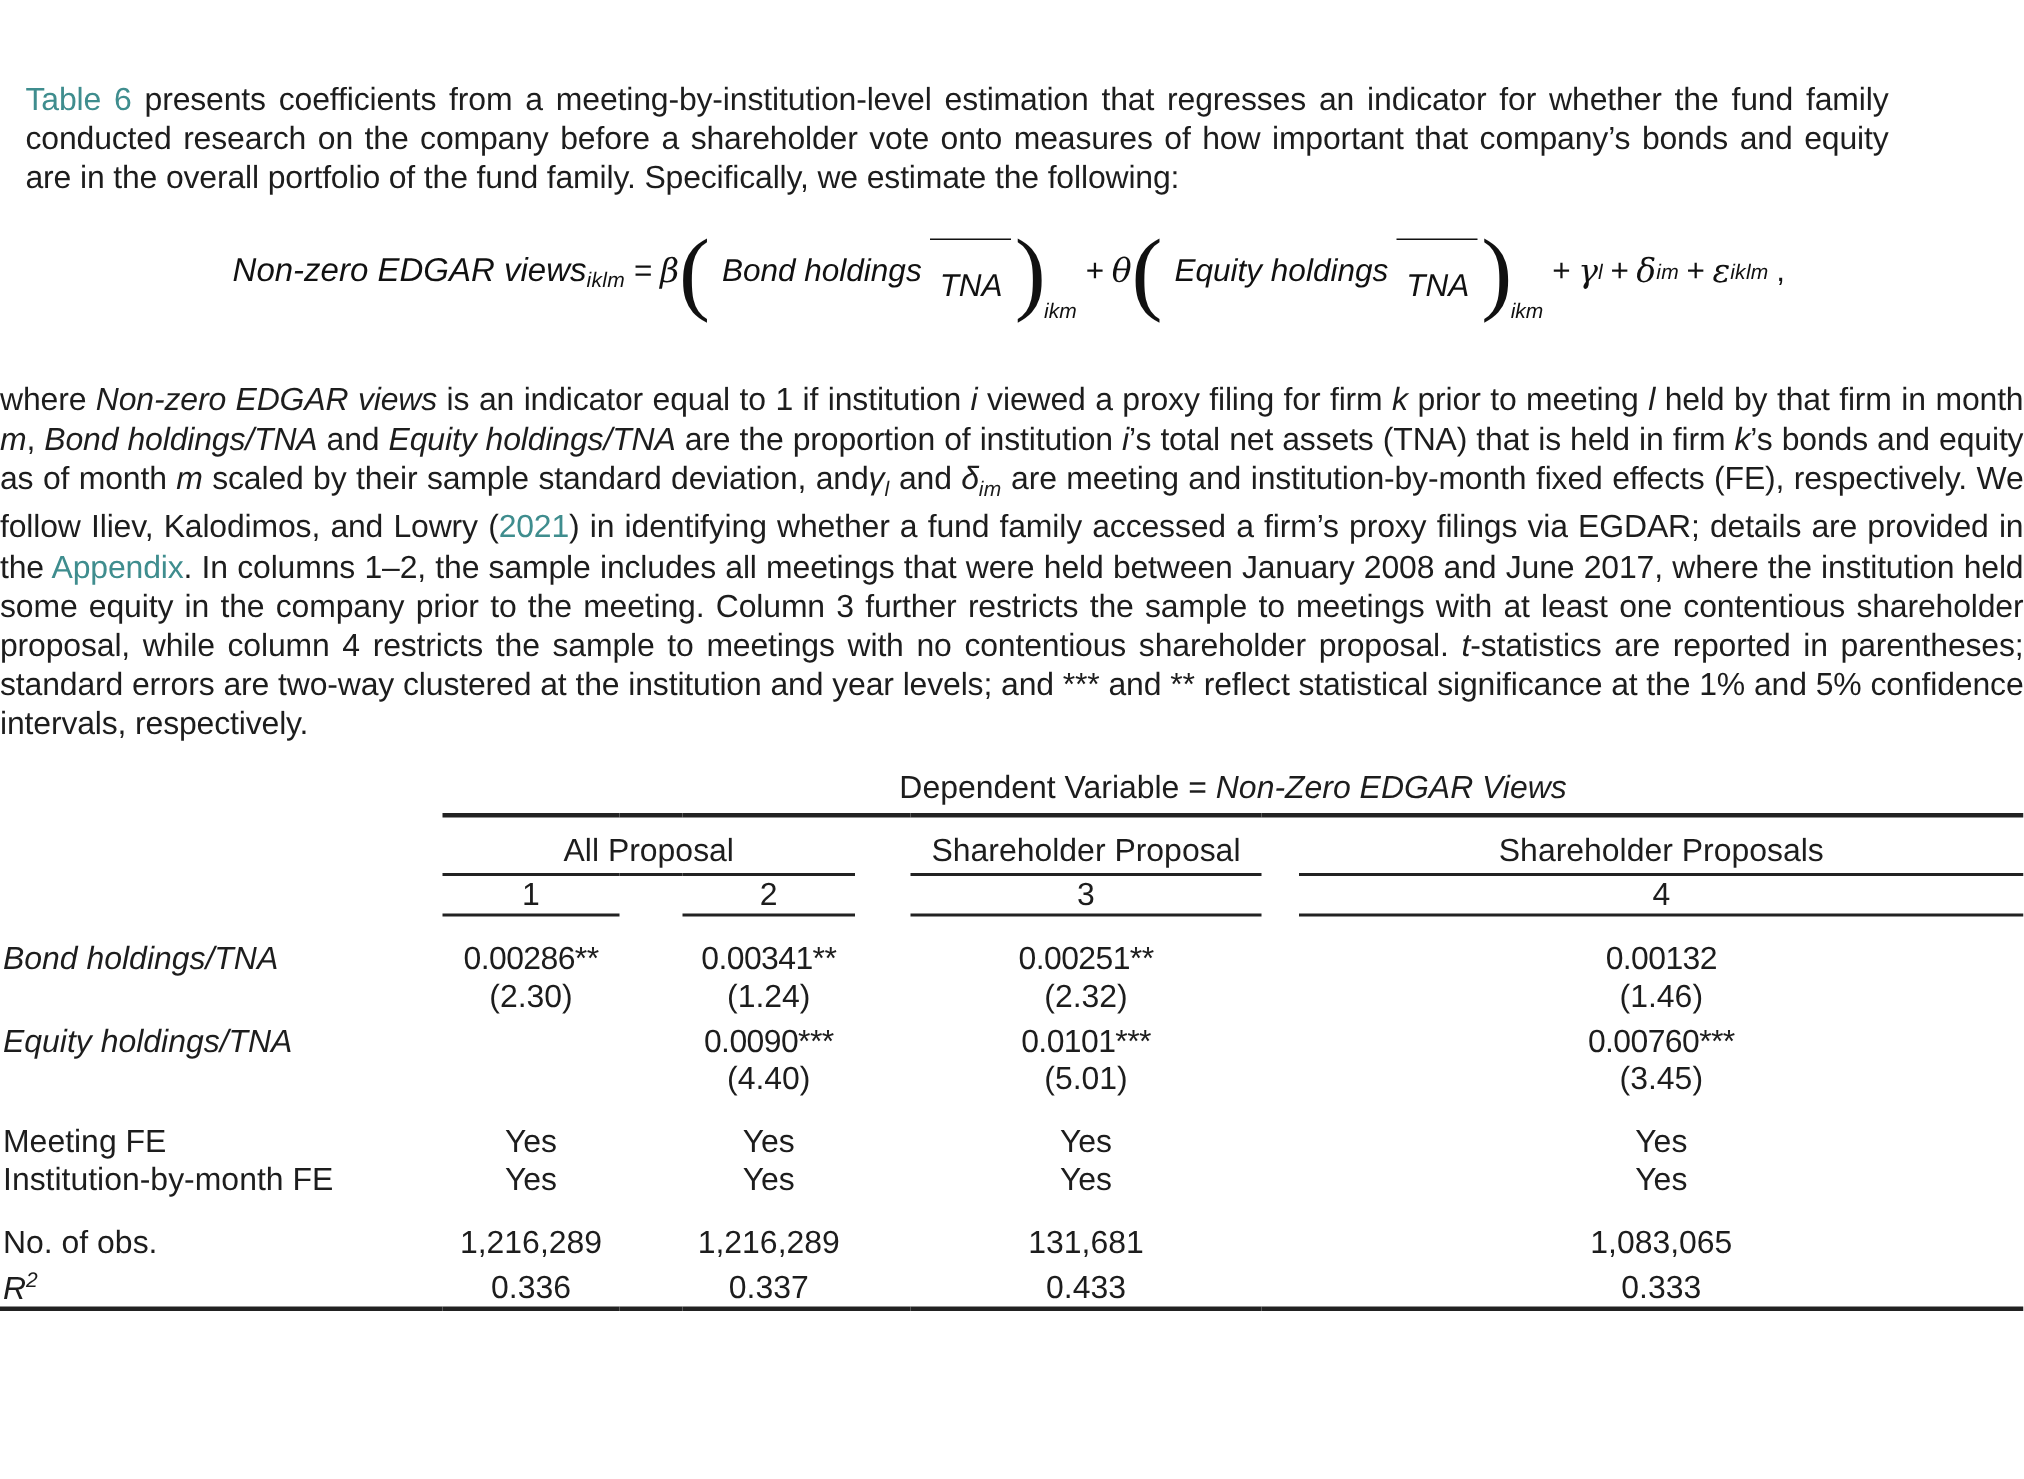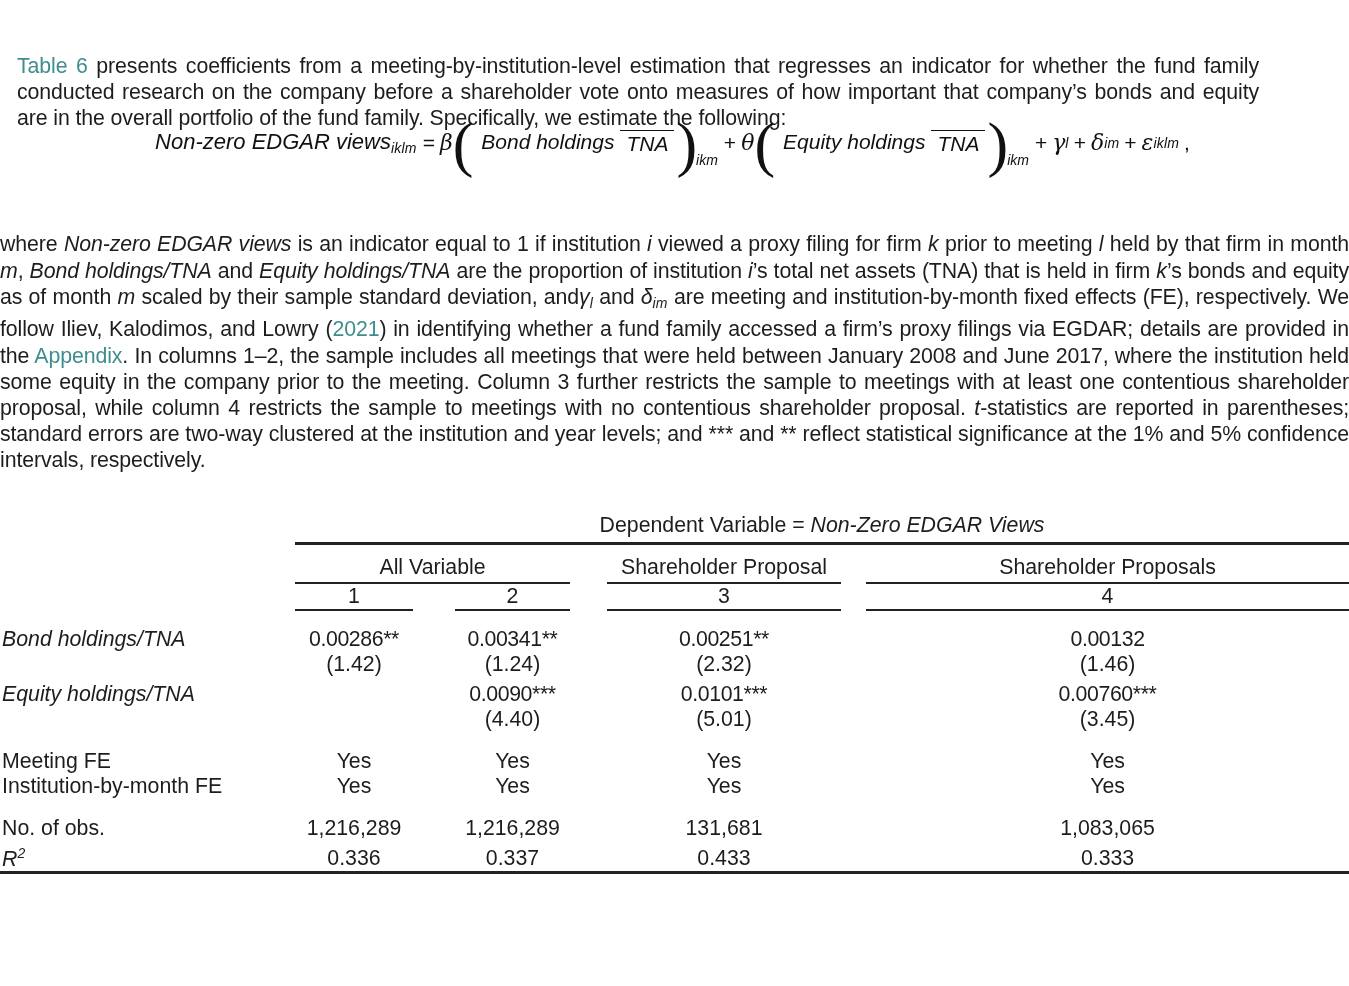--- a/index.html
+++ b/index.html
@@ -30,37 +30,38 @@
     text-justify: inter-word;
     color: #1d1d1d;
     letter-spacing: -0.1px;
   }
   .note .lnk {
     color: #3f8d8e;
   }
   .note i, .it { font-style: italic; }
 
   #note-top { position: absolute; left: 17px; top: 27px; width: 1242px; margin-top: 26px; }
-  #note-mid { position: absolute; left: 0; top: 210px; width: 1349px; }
+  #note-mid { position: absolute; left: 0; top: 232px; width: 1349px; }
 
   
   .equation-wrap {
     position: absolute;
     left: 0;
     top: 129px;
     width: 1349px;
     text-align: center;
     font-style: italic;
     font-size: 22px;
     color: #111;
   }
   .eq {
     display: inline-flex;
     align-items: center;
     white-space: nowrap;
+    margin-top: 30px;
   }
   .eq .tok { margin: 0 1px; }
   .eq .op { font-style: normal; margin: 0 5px; font-size: 21px; }
   .eq .gk { font-style: italic; font-family: "DejaVu Serif", serif; font-size: 22px; }
   sub.s, .sub {
     font-size: 14px;
     vertical-align: -0.32em;
     font-style: italic;
     letter-spacing: 0.2px;
   }
@@ -76,21 +77,21 @@
   .frac {
     display: inline-flex;
     align-items: center;
     vertical-align: middle;
     margin: 0 2px;
     font-size: 21px;
   }
   .frac .num { padding: 0 6px 1px 6px; }
   .frac .den {
     border-top: 1.6px solid #111;
-    padding: 1px 6px 0 6px;
+    padding: 19px 6px 0 6px;
     width: 100%;
     box-sizing: border-box;
     text-align: center;
   }
   .psub {
     align-self: flex-end;
     position: relative;
     top: 12px;
     left: -1px;
     font-size: 14px;
@@ -216,21 +217,21 @@
         <td></td>
         <td class="thick-rule" colspan="7"></td>
       </tr>
       <tr class="spacer-sm">
             <td colspan="8"></td>
           </tr>
 
 
       <tr>
         <td></td>
-        <td colspan="3" class="hdr-txt">All Variable</td>
+        <td colspan="3" class="hdr-txt">All Proposal</td>
         <td></td>
         <td class="hdr-txt">Shareholder Proposal</td>
         <td></td>
         <td class="hdr-txt">Shareholder Proposals</td>
       </tr>
 
       <tr>
         <td></td>
         <td colspan="3" class="thin-rule"></td>
         <td></td>
@@ -271,21 +272,21 @@
         <td></td>
         <td class="ctr star">0.00341**</td>
         <td></td>
         <td class="ctr star">0.00251**</td>
         <td></td>
         <td class="ctr star">0.00132</td>
       </tr>
 
       <tr>
         <td class="lbl"></td>
-        <td class="ctr">(1.42)</td>
+        <td class="ctr">(2.30)</td>
         <td></td>
         <td class="ctr">(1.24)</td>
         <td></td>
         <td class="ctr">(2.32)</td>
         <td></td>
         <td class="ctr">(1.46)</td>
       </tr>
 
       <tr class="spacer-xs">
             <td colspan="8"></td>

